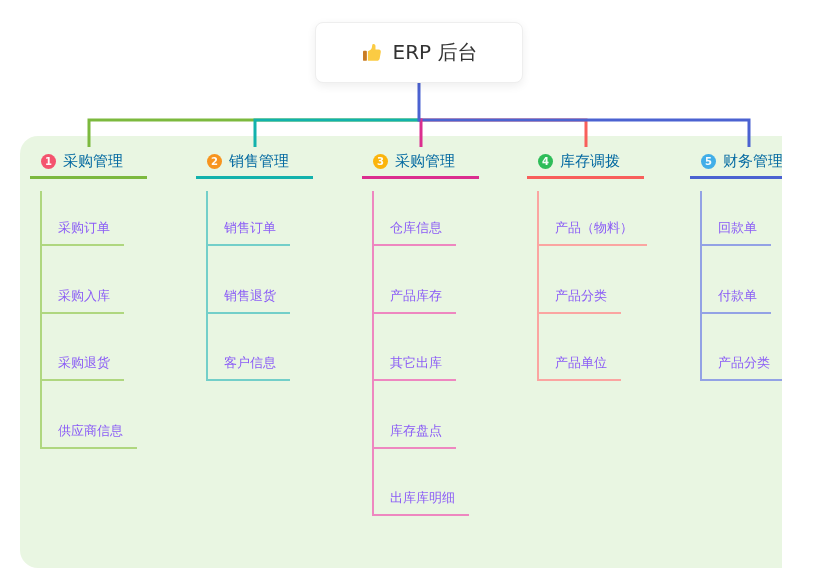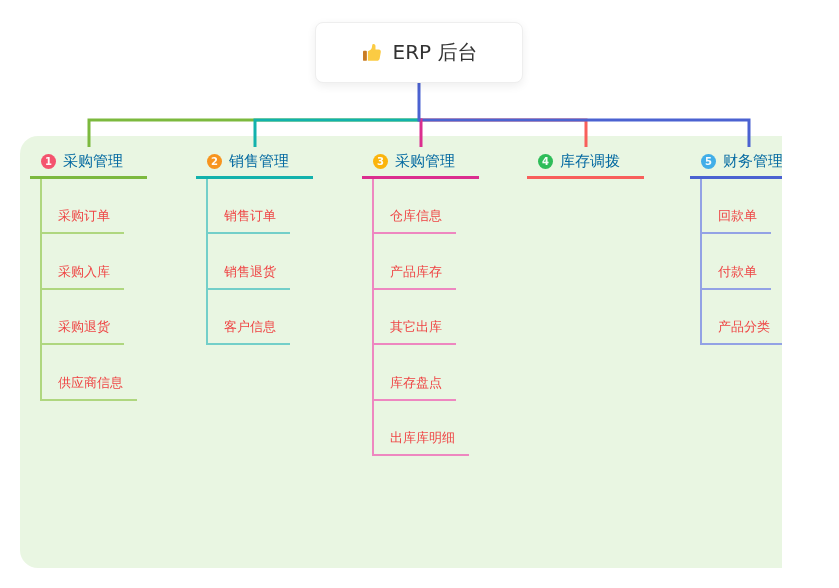--- a/index.html
+++ b/index.html
@@ -26,21 +26,21 @@
            display:flex; align-items:center; justify-content:center; flex:0 0 auto; }
   .branch-text { font-size:15px; font-weight:500; color:#0369a1; white-space:nowrap; }
 
   .children { position:relative; }
   .children .vline { position:absolute; left:10px; top:0; bottom:0; width:2px;
                      background:var(--cc); }
   .child { height:55.4px; margin-left:10px; width:fit-content;
            border-bottom:2px solid var(--cc);
            display:flex; align-items:flex-end;
            padding:0 14px 7px 18px;
-           font-size:13px; color:#ef4444; white-space:nowrap; cursor:pointer; }
+           font-size:13px; color:#8b5cf6; white-space:nowrap; cursor:pointer;margin-top:12px; }
   .child:first-child { height:46px; }
 </style>
 </head>
 <body>
 
 <div class="stage">
 
   <div class="canvas" style="background: rgb(233, 246, 226);"></div>
 
   <svg class="connectors" viewBox="0 0 839 588" xmlns="http://www.w3.org/2000/svg">
@@ -100,20 +100,26 @@
           <div class="child">其它出库</div>
           <div class="child">库存盘点</div>
           <div class="child">出库库明细</div>
         </div>
       </div>
       <div class="branch" style="left: 527px; width: 117px; --c: #F85F5B; --cc: #FBA5A1; --bc: #2EBD59;">
         <div class="branch-label">
           <span class="badge">4</span>
           <span class="branch-text">库存调拨</span>
         </div>
+        <div class="children">
+          <i class="vline"></i>
+          <div class="child">产品（物料）</div>
+          <div class="child">产品分类</div>
+          <div class="child">产品单位</div>
+        </div>
       </div>
       <div class="branch" style="left: 690px; width: 117px; --c: #4B62D1; --cc: #93A2E5; --bc: #41AEE8;">
         <div class="branch-label">
           <span class="badge">5</span>
           <span class="branch-text">财务管理</span>
         </div>
         <div class="children">
           <i class="vline"></i>
           <div class="child">回款单</div>
           <div class="child">付款单</div>

